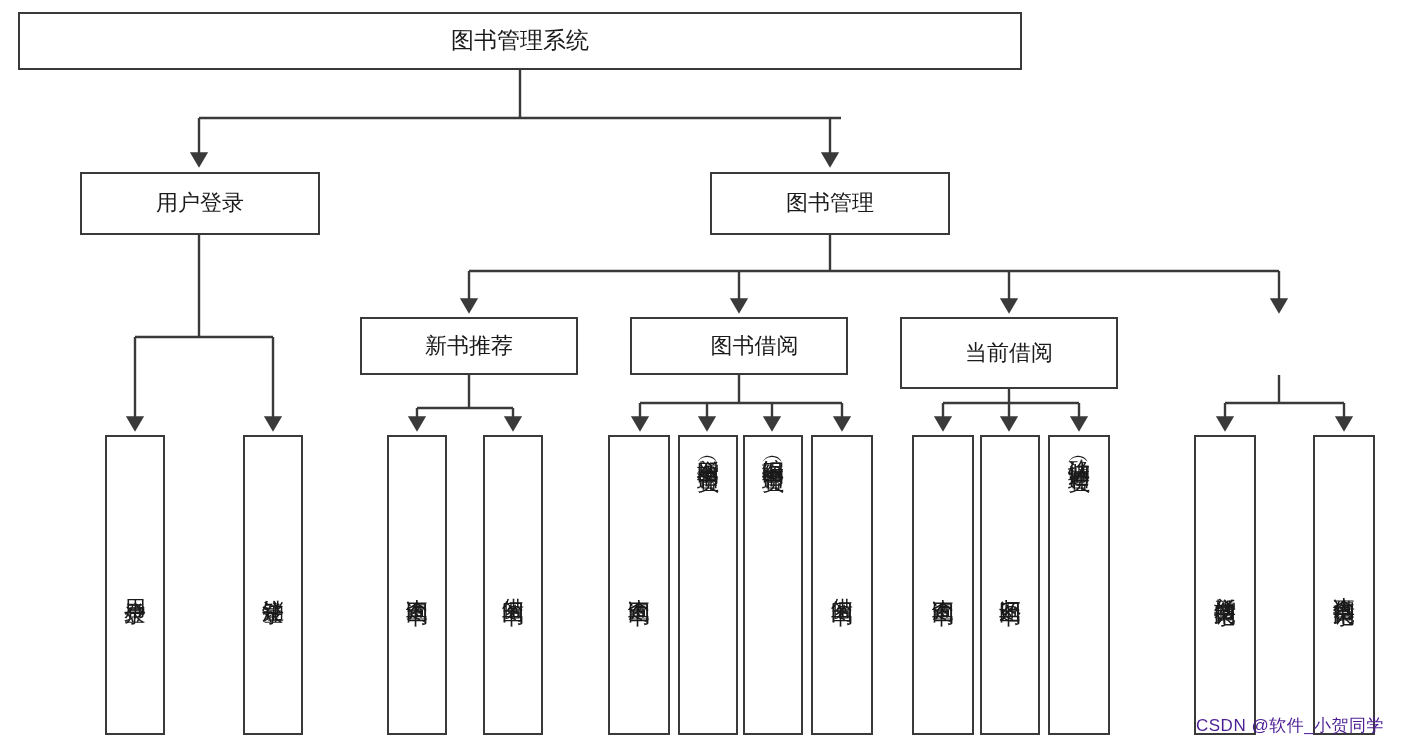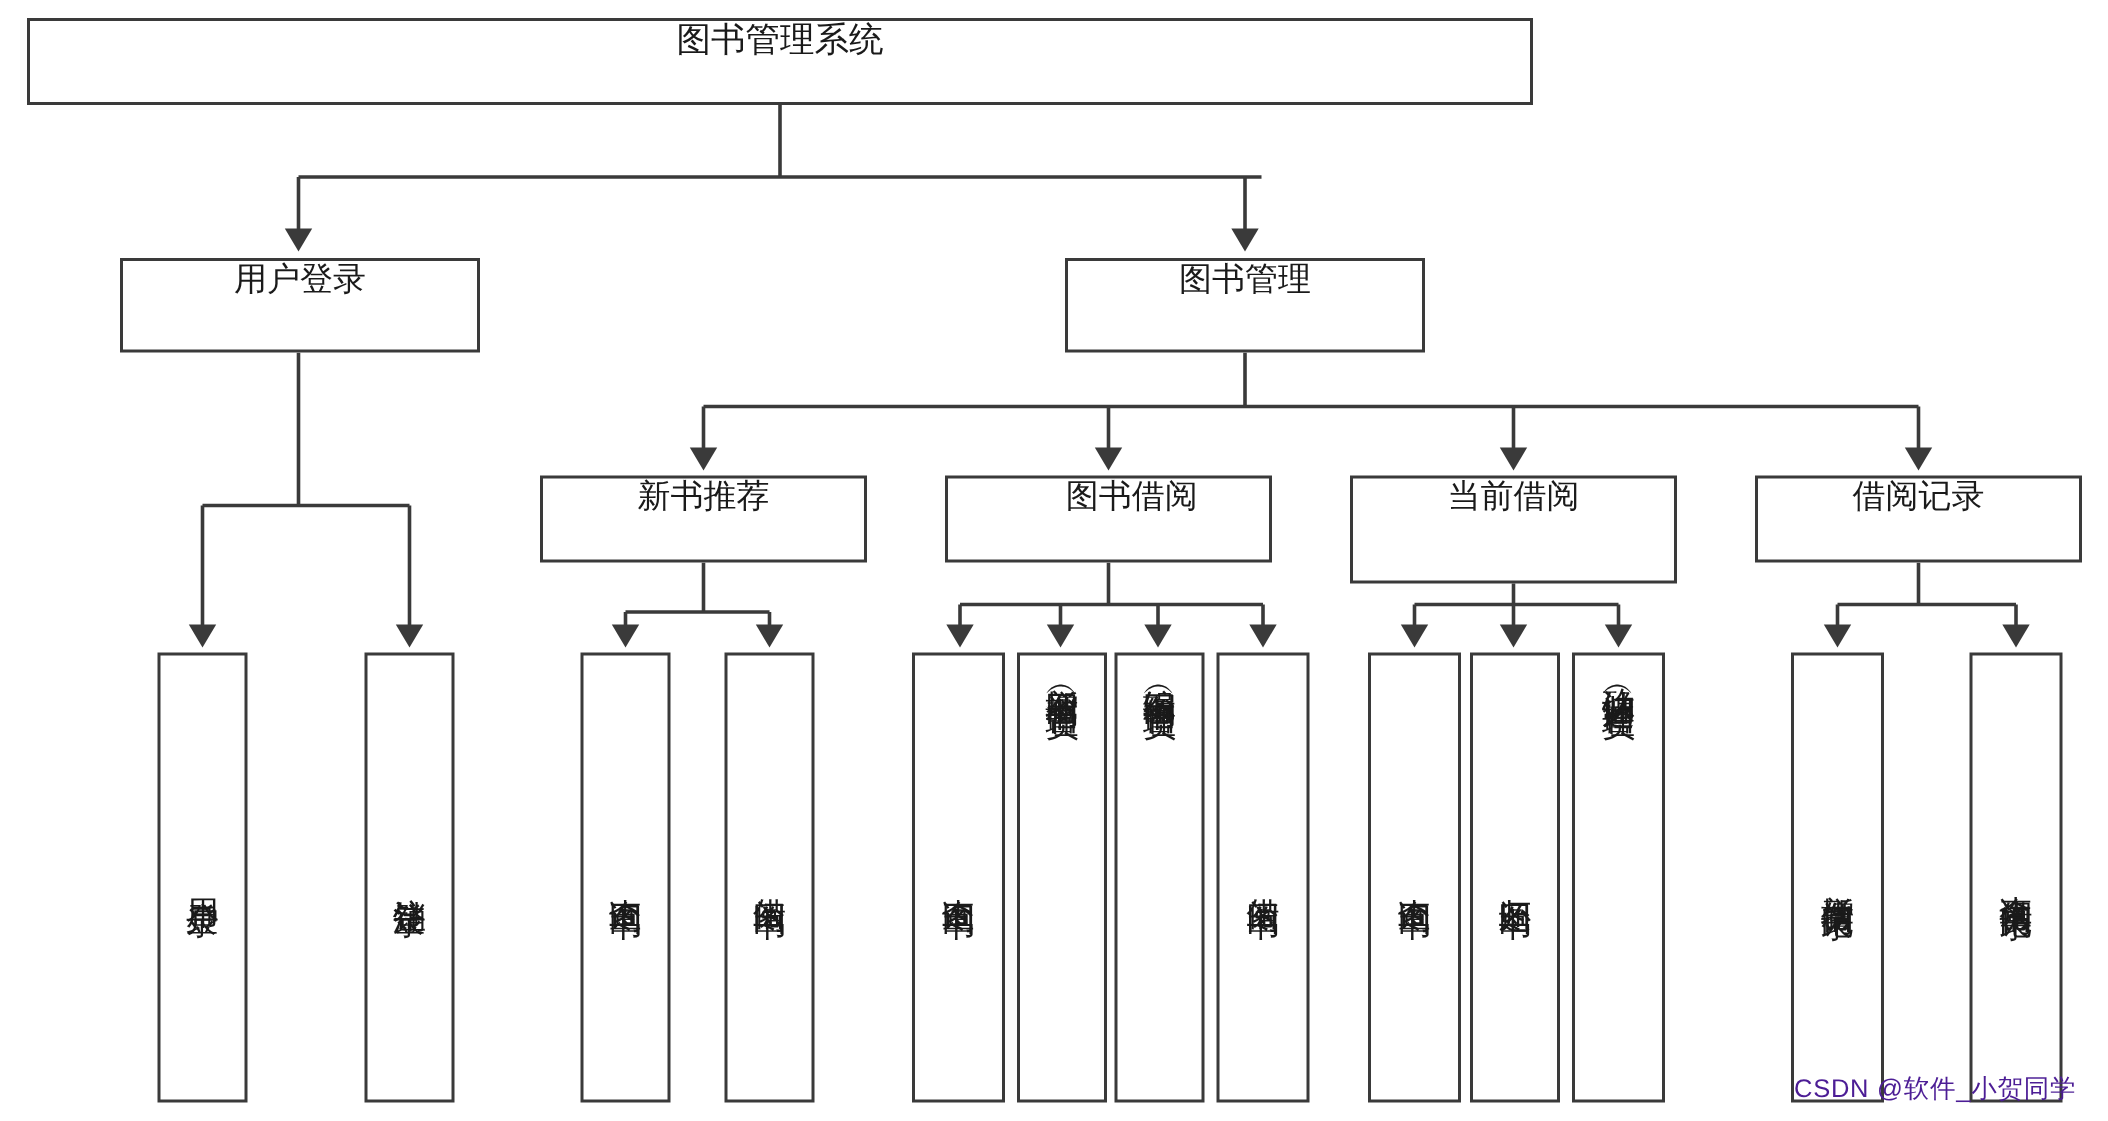--- a/index.html
+++ b/index.html
@@ -24,20 +24,21 @@
     width: 1405px;
     height: 747px;
     pointer-events: none;
   }
   .node {
     position: absolute;
     box-sizing: border-box;
     background: #ffffff;
     border: 2px solid #3a3a3a;
     display: flex;
+    align-items: center;
     justify-content: center;
     overflow: hidden;
   }
   .node .label {
     color: #1a1a1a;
     text-align: center;
     line-height: 1.12;
     white-space: nowrap;
   }
   .node.horizontal .label {
@@ -137,23 +138,20 @@
 
   <div class="node horizontal" style="left:360px; top:317px; width:218px; height:58px;">
     <span class="label">新书推荐</span>
   </div>
   <div class="node horizontal" style="left:630px; top:317px; width:218px; height:58px;padding-left:31px;">
     <span class="label">图书借阅</span>
   </div>
   <div class="node horizontal" style="left:900px; top:317px; width:218px; height:72px;">
     <span class="label">当前借阅</span>
   </div>
-  <div class="node horizontal" style="left:1170px; top:317px; width:218px; height:58px;">
-    <span class="label">借阅记录</span>
-  </div>
 
   <div class="node vertical" style="left:105px; top:435px; width:60px; height:300px;">
     <span class="label">用户登录</span>
   </div>
   <div class="node vertical" style="left:243px; top:435px; width:60px; height:300px;">
     <span class="label">注销登录</span>
   </div>
 
   <div class="node vertical" style="left:387px; top:435px; width:60px; height:300px;">
     <span class="label">查询图书</span>

